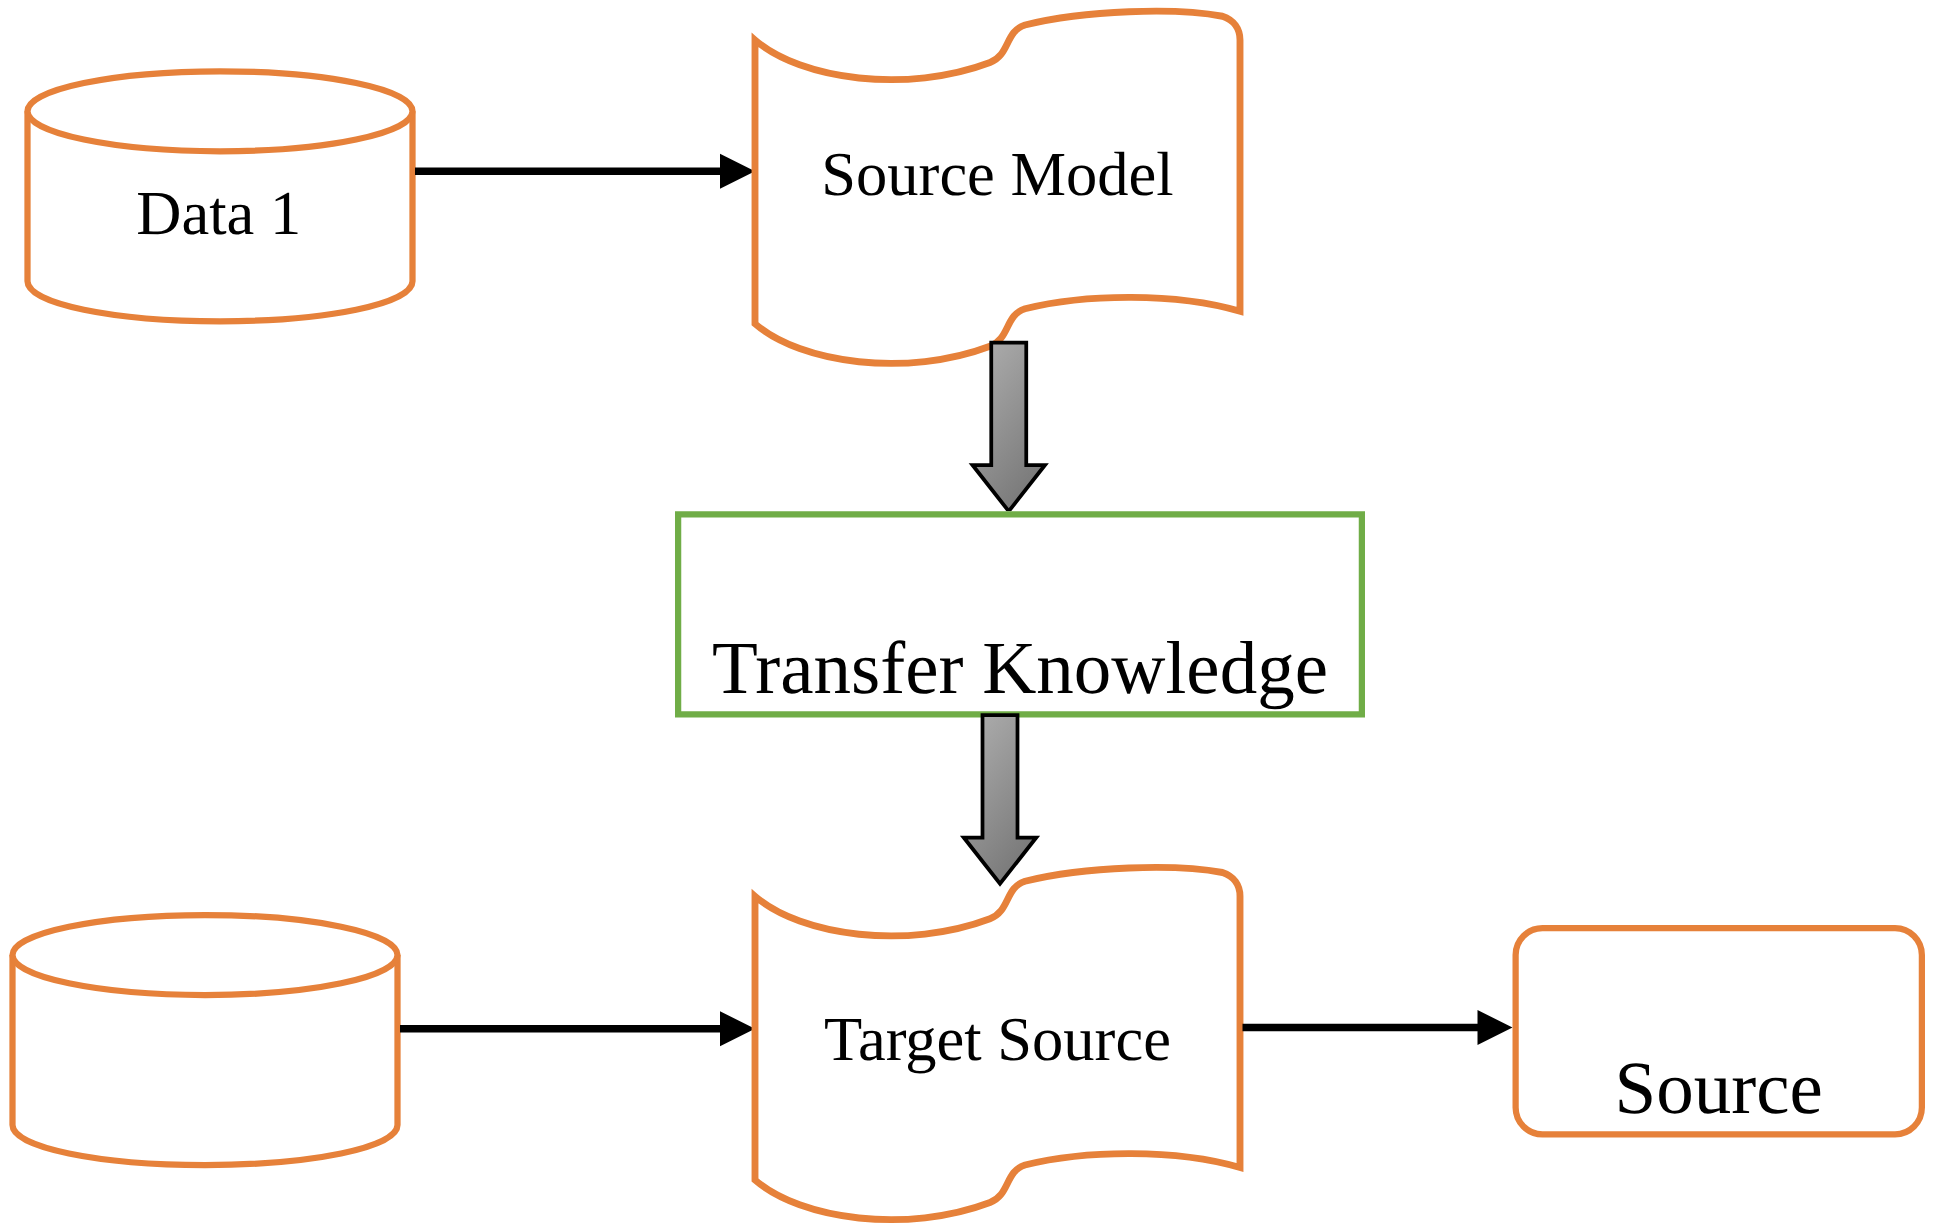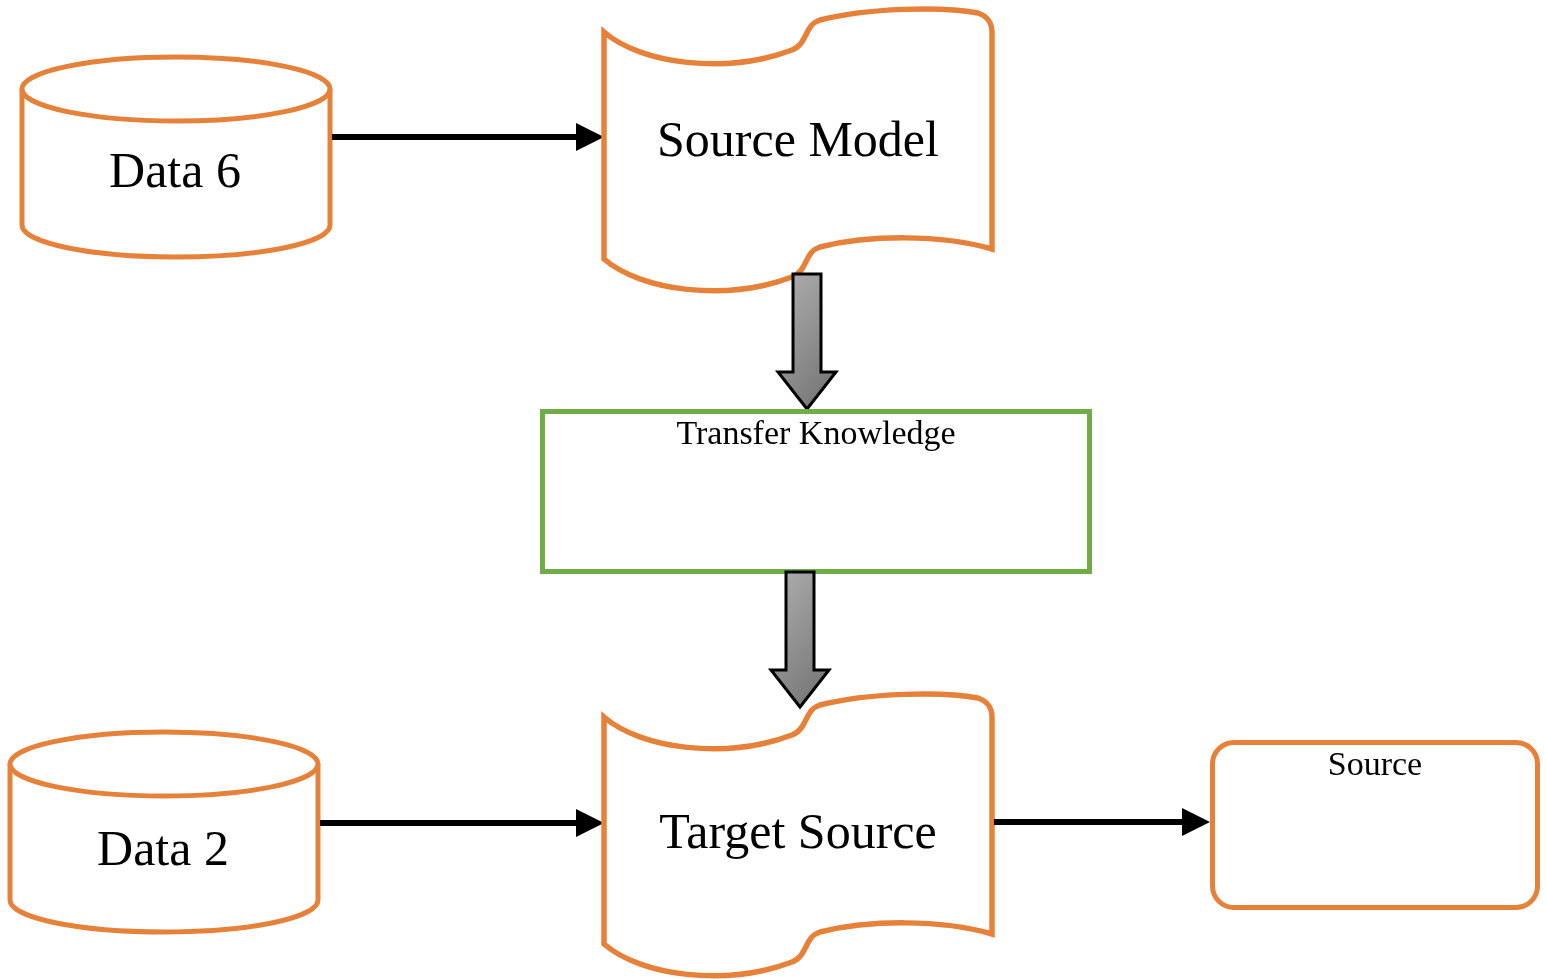--- a/index.html
+++ b/index.html
@@ -20,43 +20,43 @@
   .node-label{
     position:absolute;
     font-size:50px;line-height:60px;
     text-align:center;
     white-space:nowrap;
   }
   .box{
     position:absolute;
     box-sizing:border-box;
     background:#fff;
-    display:flex;align-items:flex-start;justify-content:center;
-    font-size:34px;
+    display:flex;align-items:flex-end;justify-content:center;
+    font-size:60px;
   }
   .tk-box{
     left:540px;top:409px;width:552px;height:165px;
     border:5px solid var(--green);
   }
   .out-box{
     left:1210px;top:740px;width:330px;height:170px;
     border:5px solid var(--orange);
     border-radius:24px;
   }
 </style>
 </head>
 <body>
 
 <div class="canvas">
 
   <svg class="shape" style="left:14px;top:51px" width="324" height="212" viewBox="0 0 324 212">
     <path class="cyl-stroke" d="M 8,38 V 174 C 8,192 77,206 162,206 C 247,206 316,192 316,174 V 38"></path>
     <ellipse class="cyl-stroke" cx="162" cy="38" rx="154" ry="32"></ellipse>
   </svg>
-  <div class="node-label" style="left:25px;top:140px;width:300px;height:60px">Data 6</div>
+  <div class="node-label" style="left:25px;top:140px;width:300px;height:60px">Data 1</div>
 
   <svg class="shape" style="left:332px;top:121px" width="274" height="32" viewBox="0 0 274 32">
     <line class="conn-line" x1="0" y1="16" x2="248" y2="16"></line>
     <polygon class="conn-head" points="244,2 244,30 272,16"></polygon>
   </svg>
 
   <svg class="shape" style="left:596px;top:2px" width="404" height="292" viewBox="0 0 404 292">
     <path class="wave-path" d="M 8,30
       C 45,62 130,73 196,48
       C 212,42 208,23 224,18
@@ -84,21 +84,20 @@
   </div>
 
   <svg class="shape" style="left:768px;top:570px" width="64" height="140" viewBox="0 0 64 140">
     <polygon class="block-arrow" fill="url(#ggrad)" points="18,2 46,2 46,100 61,100 32,137 3,100 18,100"></polygon>
   </svg>
 
   <svg class="shape" style="left:2px;top:726px" width="324" height="212" viewBox="0 0 324 212">
     <path class="cyl-stroke" d="M 8,38 V 174 C 8,192 77,206 162,206 C 247,206 316,192 316,174 V 38"></path>
     <ellipse class="cyl-stroke" cx="162" cy="38" rx="154" ry="32"></ellipse>
   </svg>
-  <div class="node-label" style="left:13px;top:818px;width:300px;height:60px">Data 2</div>
 
   <svg class="shape" style="left:320px;top:807px" width="286" height="32" viewBox="0 0 286 32">
     <line class="conn-line" x1="0" y1="16" x2="260" y2="16"></line>
     <polygon class="conn-head" points="256,2 256,30 284,16"></polygon>
   </svg>
 
   <svg class="shape" style="left:596px;top:687px" width="404" height="292" viewBox="0 0 404 292">
     <path class="wave-path" d="M 8,30
       C 45,62 130,73 196,48
       C 212,42 208,23 224,18

